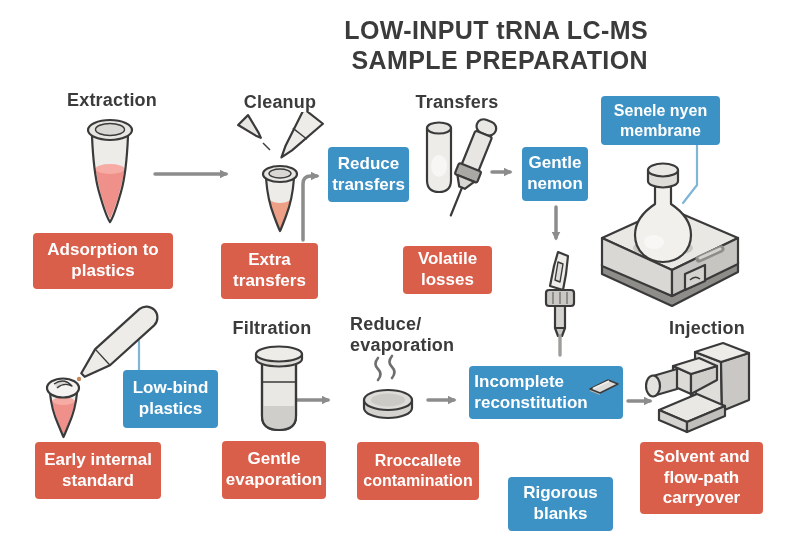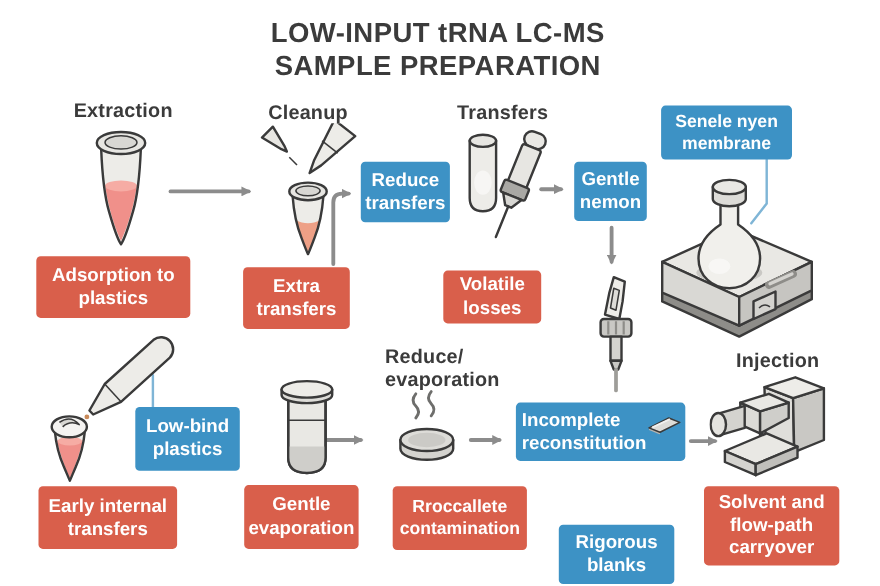--- a/index.html
+++ b/index.html
@@ -4,21 +4,21 @@
 <style>
   html,body{margin:0;padding:0;background:#ffffff;}
   #canvas{
     position:relative;width:800px;height:533px;background:#ffffff;overflow:hidden;
     font-family:"Liberation Sans",sans-serif;
   }
   :root{
     --red:#D95F4B; --blue:#3D92C5; --heading:#3B3B3B; --arrow:#8C8C8C; --callout:#7FB5D6;
   }
   #title{
-    position:absolute;left:148px;top:16px;width:500px;text-align:center;
+    position:absolute;left:148px;top:16px;width:500px;text-align:right;
     font-size:25px;font-weight:bold;color:var(--heading);line-height:1.18;
     white-space:pre-line;letter-spacing:.4px;
   }
   .heading{
     position:absolute;font-weight:bold;font-size:18px;color:var(--heading);
     text-align:center;white-space:pre-line;line-height:1.18;letter-spacing:.2px;
   }
   .box{
     position:absolute;border-radius:4px;color:#fff;font-weight:bold;font-size:17px;
     line-height:1.22;display:flex;align-items:center;justify-content:center;
@@ -39,20 +39,21 @@
 <body>
 
 <div id="canvas">
 
   <div id="title">LOW-INPUT tRNA LC-MS
 SAMPLE PREPARATION</div>
 
   <div class="heading" style="left:210px;top:92px;width:140px;">Cleanup</div>
   <div class="heading" style="left:37px;top:90px;width:150px;">Extraction</div>
   <div class="heading" style="left:387px;top:92px;width:140px;">Transfers</div>
+  <div class="heading" style="left:207px;top:318px;width:130px;">Filtration</div>
   <div class="heading" style="left:350px;top:314px;width:140px;text-align:left;">Reduce/
 evaporation</div>
   <div class="heading" style="left:642px;top:318px;width:130px;">Injection</div>
 
   <svg id="arrow-layer" viewBox="0 0 800 533">
     <defs>
       <marker id="ah" markerWidth="9" markerHeight="9" refX="6.5" refY="4.5" orient="auto" markerUnits="userSpaceOnUse">
         <path d="M0,0 L9,4.5 L0,9 Z" fill="#8C8C8C"></path>
       </marker>
     </defs>
@@ -195,21 +196,21 @@
     </svg>
   </div>
 
   <div class="box red" style="left:33px;top:233px;width:140px;height:56px;">Adsorption to
 plastics</div>
   <div class="box red" style="left:221px;top:243px;width:97px;height:56px;">Extra
 transfers</div>
   <div class="box red" style="left:403px;top:246px;width:89px;height:48px;">Volatile
 losses</div>
   <div class="box red" style="left:35px;top:442px;width:126px;height:57px;">Early internal
-transfers</div>
+standard</div>
   <div class="box red" style="left:222px;top:441px;width:104px;height:58px;">Gentle
 evaporation</div>
   <div class="box red" style="left:357px;top:442px;width:122px;height:58px;font-size:16px;">Rroccallete
 contamination</div>
   <div class="box red" style="left:640px;top:442px;width:123px;height:72px;">Solvent and
 flow-path
 carryover</div>
 
   <div class="box blue" style="left:328px;top:147px;width:81px;height:55px;">Reduce
 transfers</div>

